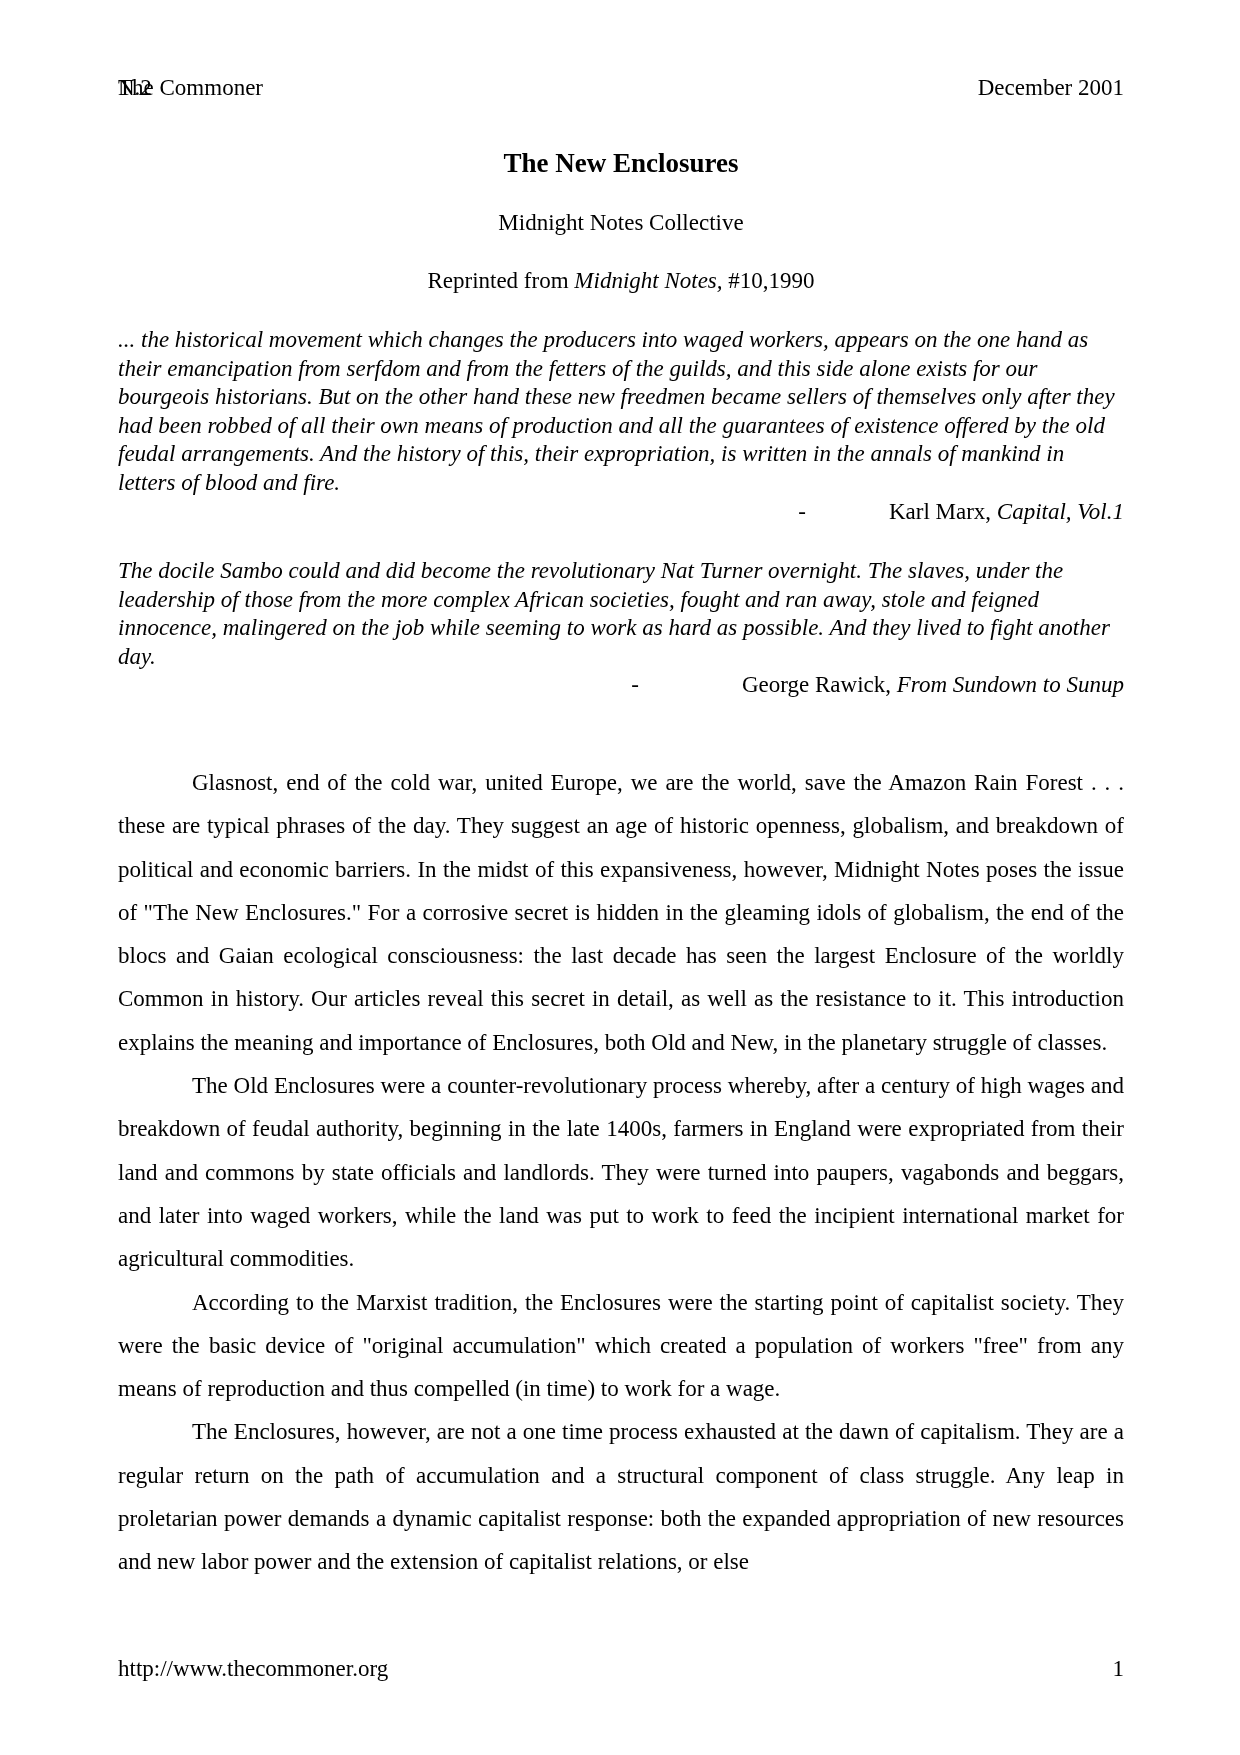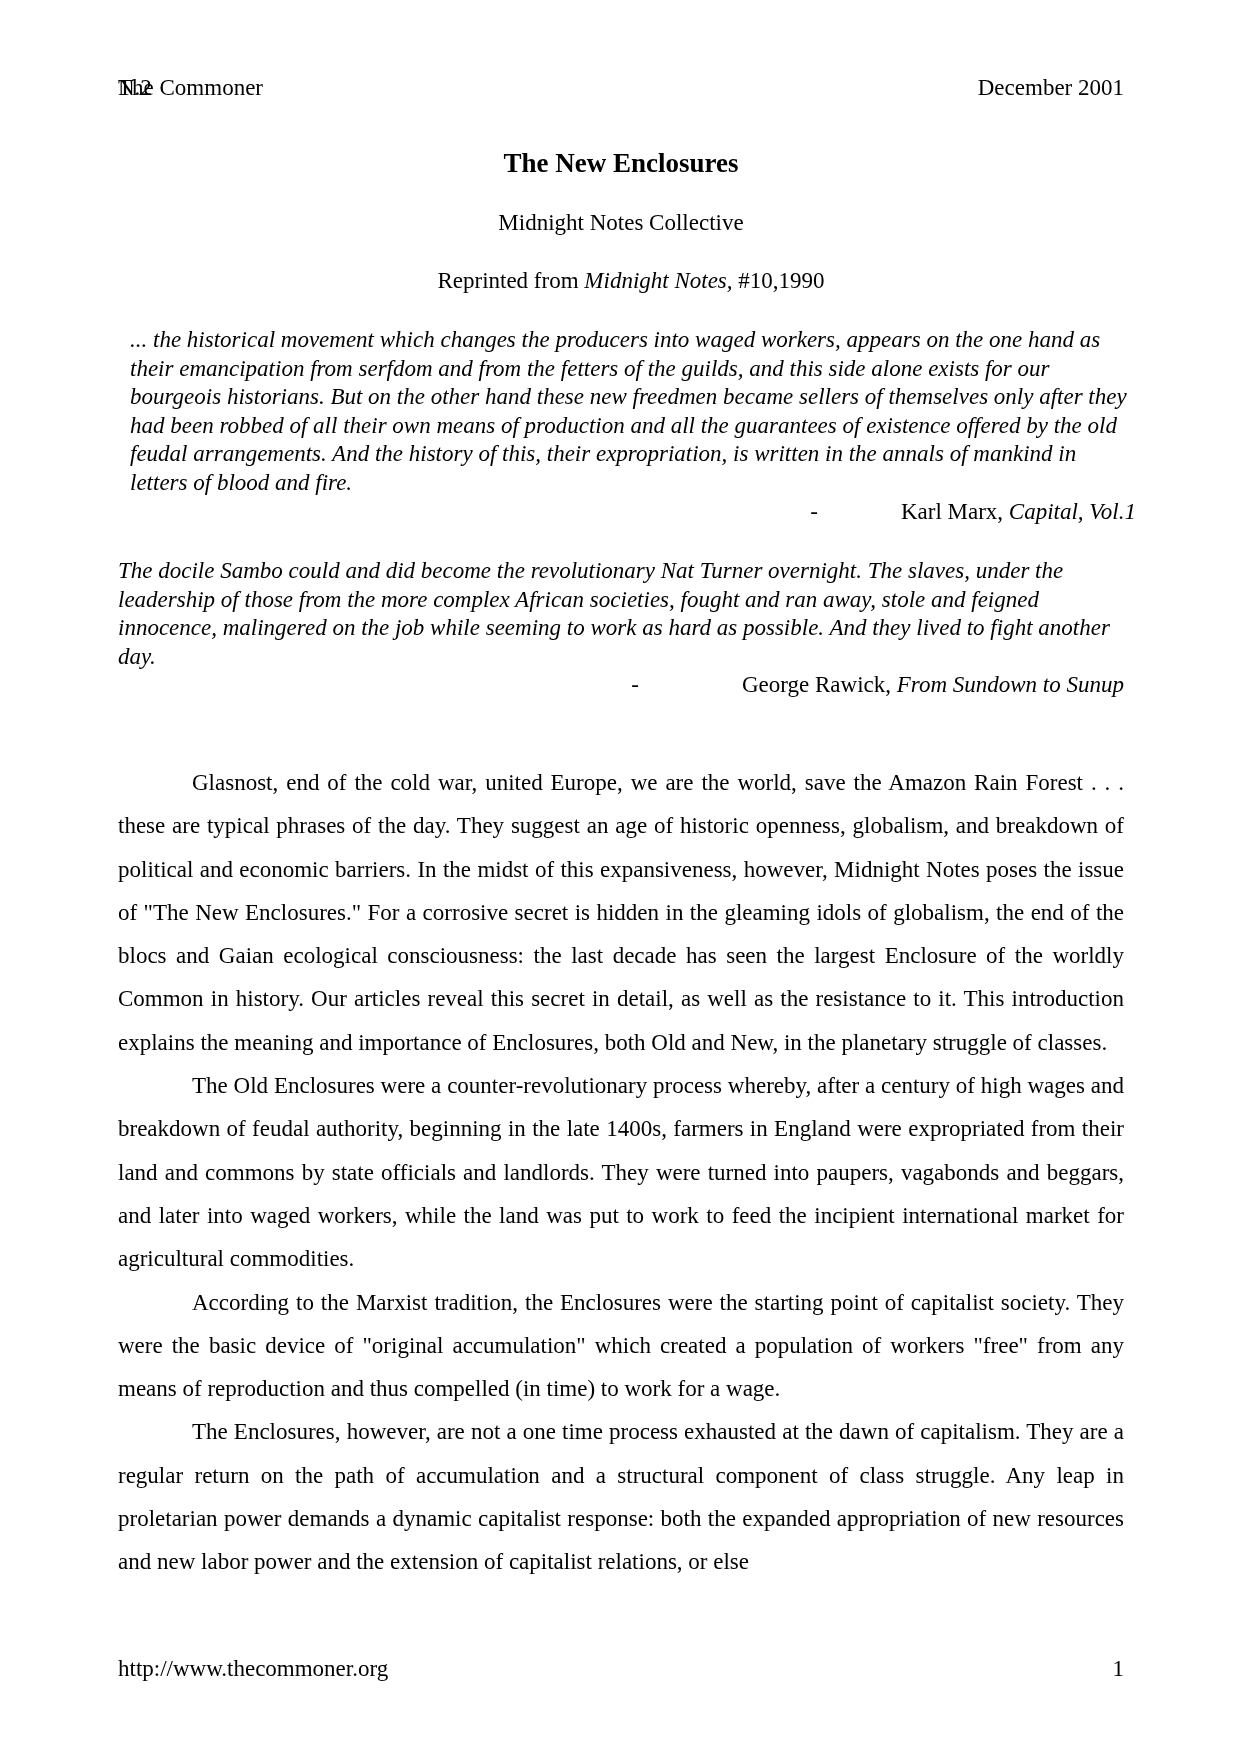--- a/index.html
+++ b/index.html
@@ -17,32 +17,32 @@
   .header .center { position: absolute; left: 0; right: 0; text-align: left; }
   .title {
     position: absolute; top: 147px; left: 0; width: 1006px; text-align: center;
     font-size: 27px; font-weight: bold; line-height: 32px;
   }
   .author {
     position: absolute; top: 209px; left: 0; width: 1006px; text-align: center;
     font-size: 23px; line-height: 28px;
   }
   .reprint {
-    position: absolute; top: 267px; left: 10px; width: 1006px; text-align: center;
+    position: absolute; top: 267px; left: 0; width: 1006px; text-align: center;
     font-size: 23px; line-height: 28px;
   }
   .epigraph {
     position: absolute; left: 0; width: 1006px;
     font-size: 23px; line-height: 28.6px; font-style: italic;
   }
   .epigraph .attr {
     font-style: normal; text-align: right; position: relative;
   }
   .epigraph .attr .dash { position: absolute; }
-  .epi1 { top: 326px; margin-left: 12px; }
+  .epi1 { top: 326px; }
   .epi1 .attr .dash { right: 318px; }
   .epi2 { top: 557px; }
   .epi2 .attr .dash { right: 485px; }
   .body-text {
     position: absolute; left: 0; top: 761px; width: 1006px;
     font-size: 23px; line-height: 43.3px; text-align: justify;
   }
   .body-text p { margin: 0; text-indent: 74px; font-family: Liberation Serif, serif; }
   .footer {
     position: absolute; top: 1655px; left: 0; width: 1006px;

